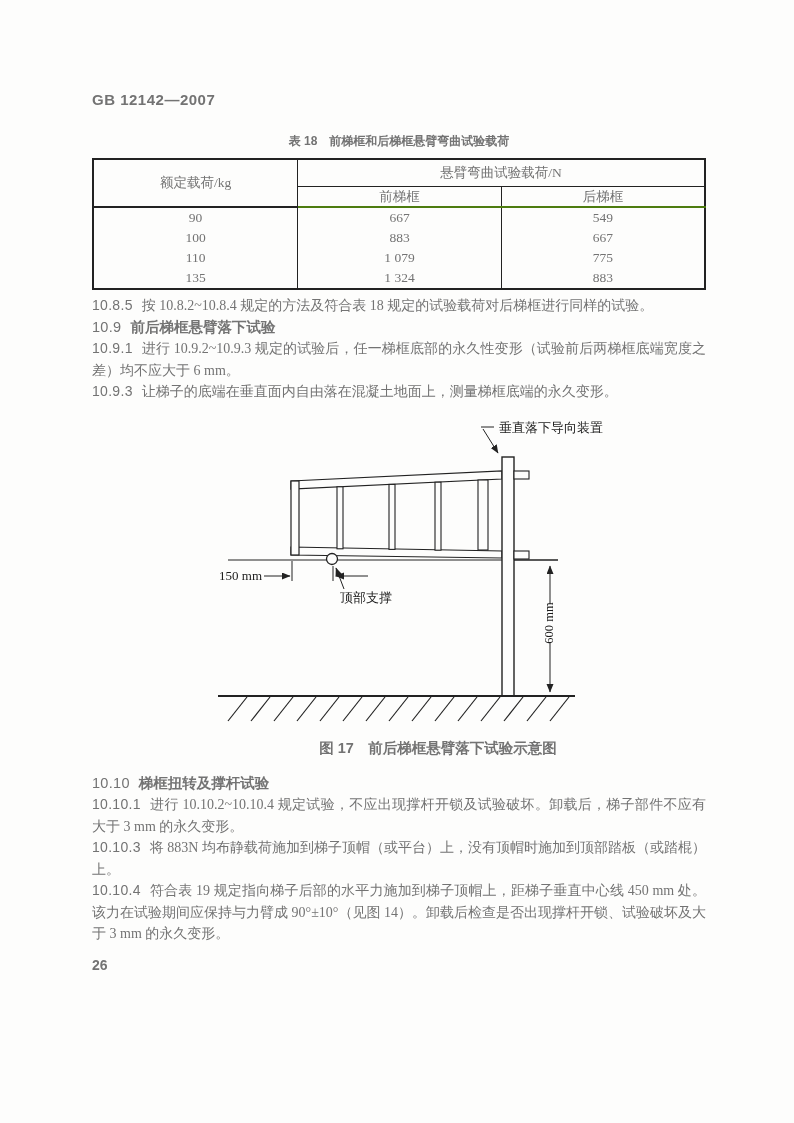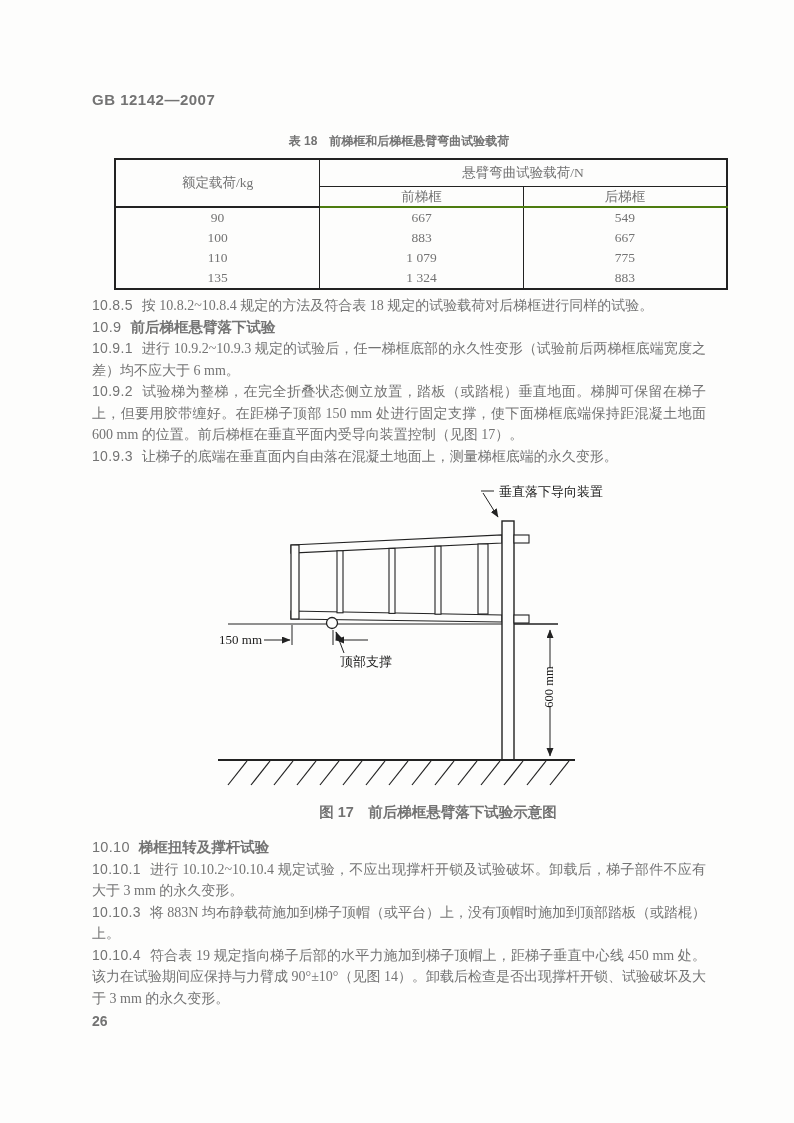--- a/index.html
+++ b/index.html
@@ -15,21 +15,21 @@
     font-family:"Liberation Sans","DejaVu Sans",sans-serif;
     font-weight:bold; font-size:15px; line-height:16px; letter-spacing:.5px;
   }
   .table-title {
     margin-top:25px; text-align:center;
     font-family:"Liberation Sans","DejaVu Sans",sans-serif;
     font-weight:bold; font-size:12px; line-height:16px;
   }
   table.t18 {
     margin-top:9px; width:614px; border-collapse:collapse;
-    border:2px solid #222; table-layout:fixed;margin-left:22px;
+    border:2px solid #222; table-layout:fixed;
   }
   table.t18 td {
     border:1px solid #222; text-align:center; vertical-align:middle;
     font-size:13.5px; padding:0;
   }
   table.t18 tr.hrow1 td { height:26px; font-size:13.5px; }
   table.t18 tr.hrow2 td { height:19px; border-bottom:2px solid #4d7c0f; }
   table.t18 td.rated { border-bottom:2px solid #222; }
   table.t18 tr.drow td { height:20px; border-top:none; border-bottom:none; }
   table.t18 tr.drow.first td { border-top:1px solid #222; }
@@ -50,21 +50,21 @@
     font-family:"Liberation Serif","DejaVu Serif",serif;
     fill:#1b1b1b;
   }
   .fig-caption {
     margin-top:10px; padding-left:78px; text-align:center;
     font-family:"Liberation Sans","DejaVu Sans",sans-serif;
     font-weight:bold; font-size:14.5px; line-height:17px;
   }
   .after-fig { margin-top:16px; }
   .page-number {
-    margin-top:4px;
+    margin-top:12px;
     font-family:"Liberation Sans","DejaVu Sans",sans-serif;
     font-weight:bold; font-size:14px;
   }
 </style>
 </head>
 <body>
 
 <div class="page">
   <div class="content">
 
@@ -107,23 +107,20 @@
 
     <div class="body-text">
       <p class="para">
         <span class="num">10.8.5</span><span>按 10.8.2~10.8.4 规定的方法及符合表 18 规定的试验载荷对后梯框进行同样的试验。</span>
       </p>
       <p class="para heading">
         <span class="num">10.9</span><span>前后梯框悬臂落下试验</span>
       </p>
       <p class="para">
         <span class="num">10.9.1</span><span>进行 10.9.2~10.9.3 规定的试验后，任一梯框底部的永久性变形（试验前后两梯框底端宽度之差）均不应大于 6 mm。</span>
-      </p>
-      <p class="para">
-        <span class="num">10.9.2</span><span>试验梯为整梯，在完全折叠状态侧立放置，踏板（或踏棍）垂直地面。梯脚可保留在梯子上，但要用胶带缠好。在距梯子顶部 150 mm 处进行固定支撑，使下面梯框底端保持距混凝土地面 600 mm 的位置。前后梯框在垂直平面内受导向装置控制（见图 17）。</span>
       </p>
       <p class="para">
         <span class="num">10.9.3</span><span>让梯子的底端在垂直面内自由落在混凝土地面上，测量梯框底端的永久变形。</span>
       </p>
     </div>
 
     <div class="figure-wrap">
       <svg width="540" height="317" viewBox="180 465 540 317">
         <defs>
           <marker id="arr" orient="auto" markerWidth="9" markerHeight="8" refX="8" refY="3.5">

